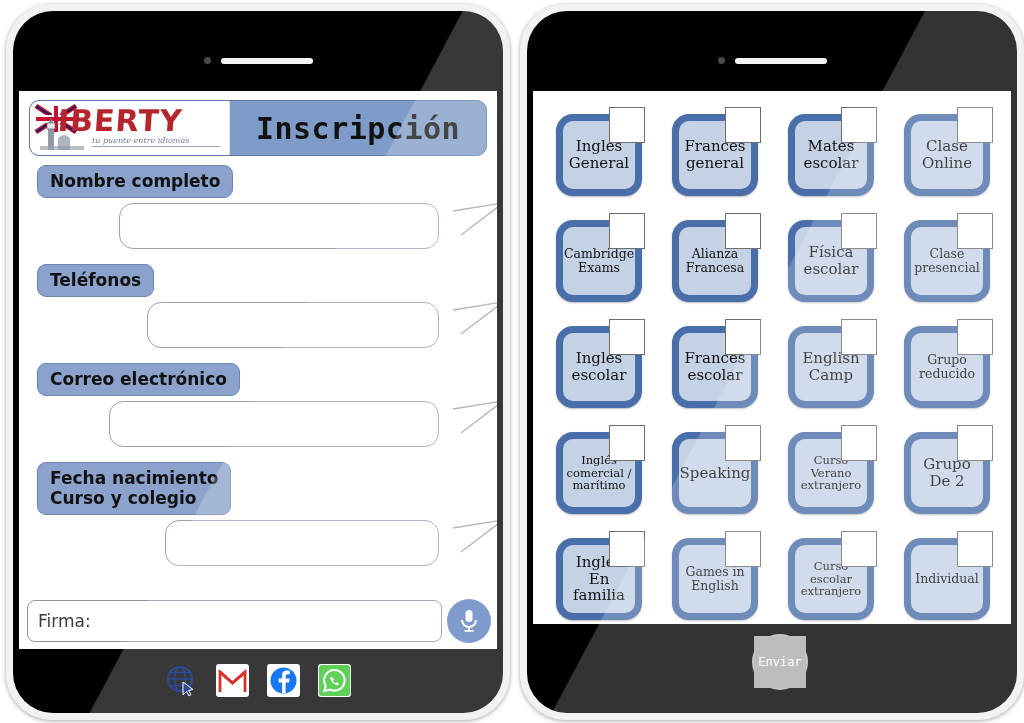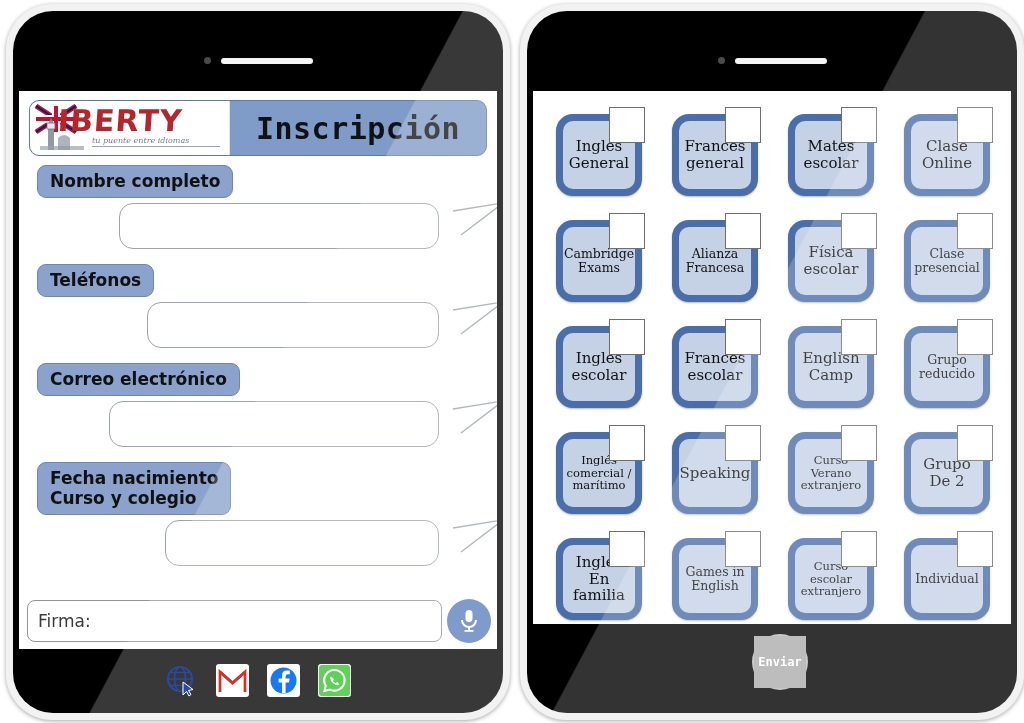--- a/index.html
+++ b/index.html
@@ -178,21 +178,20 @@
     background: #fff;
     border: 1px solid #6e6e6e;
     top: 4px; right: 10px;
     z-index: 3;
   }
 
   .home-area {
     position: absolute; left: 16px; right: 0; bottom: 0; height: 103px;
     display: flex; align-items: center; justify-content: center;
     z-index: 6;
-    font-weight: bold;
   }
   .home-circle {
     position: absolute;
     width: 56px; height: 56px; border-radius: 50%;
     background: #c9c9c9;
   }
   .send-btn {
     position: relative;
     width: 52px; height: 52px;
     background: #bdbdbd;

